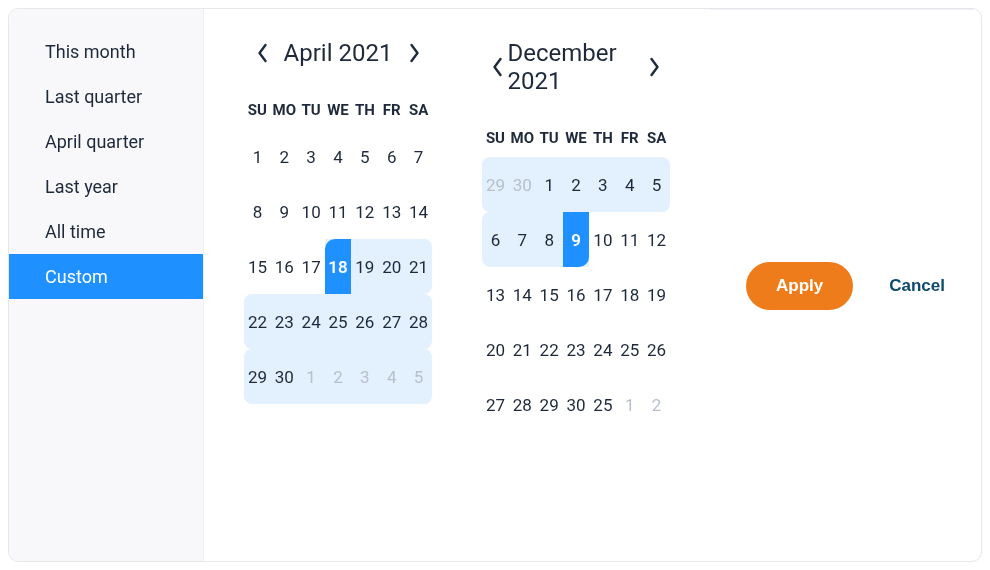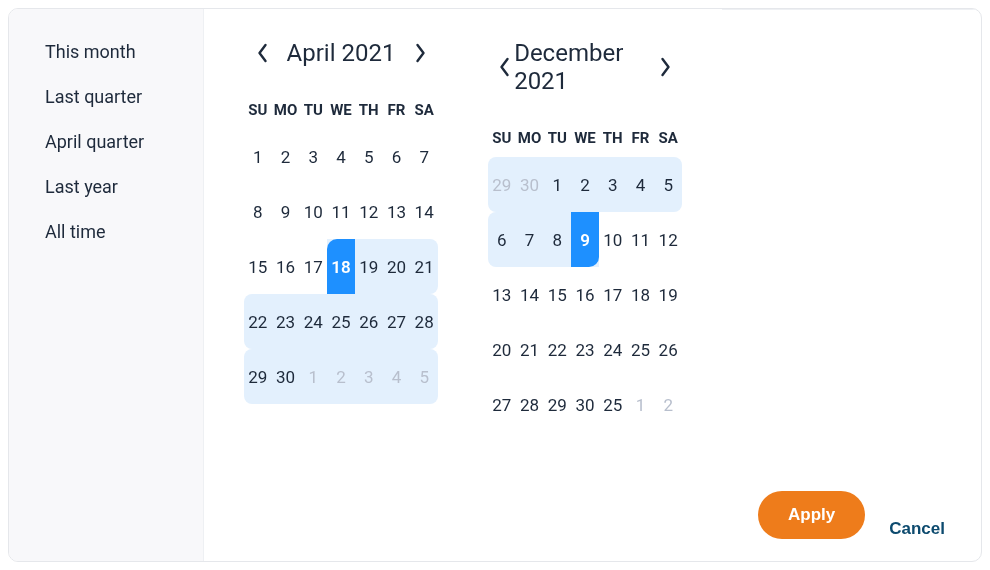--- a/index.html
+++ b/index.html
@@ -129,22 +129,22 @@
     .cal-cell .endpoint.start {
       border-top-left-radius: 10px;
     }
     .cal-cell .endpoint.end {
       border-bottom-right-radius: 10px;
     }
     .dp-footer {
       border-top: 1px solid #eef0f3;
       padding: 22px 36px;
       display: flex;
-      align-items: flex-end;
-      gap: 24px;
+      align-items: center;
+      gap: 36px;
     }
     .btn-apply {
       background: #ee7c1b;
       color: #fff;
       border: none;
       padding: 14px 30px;
       border-radius: 999px;
       font-size: 17px;
       font-weight: 700;
       cursor: pointer;
@@ -162,20 +162,21 @@
 <body>
 
 <div class="datepicker">
   <div class="dp-body">
     <div class="presets" id="presets">
         <div class="preset-item">This month</div>
         <div class="preset-item">Last quarter</div>
         <div class="preset-item">April quarter</div>
         <div class="preset-item">Last year</div>
         <div class="preset-item">All time</div>
+        <div class="preset-item active">Custom</div>
       </div>
     <div class="calendars">
 
       <div class="calendar">
         <div class="cal-header">
           <div class="cal-nav">
             <svg viewBox="0 0 12 20">
                 <polyline points="9,2 3,10 9,18"></polyline>
               </svg>
           </div>

